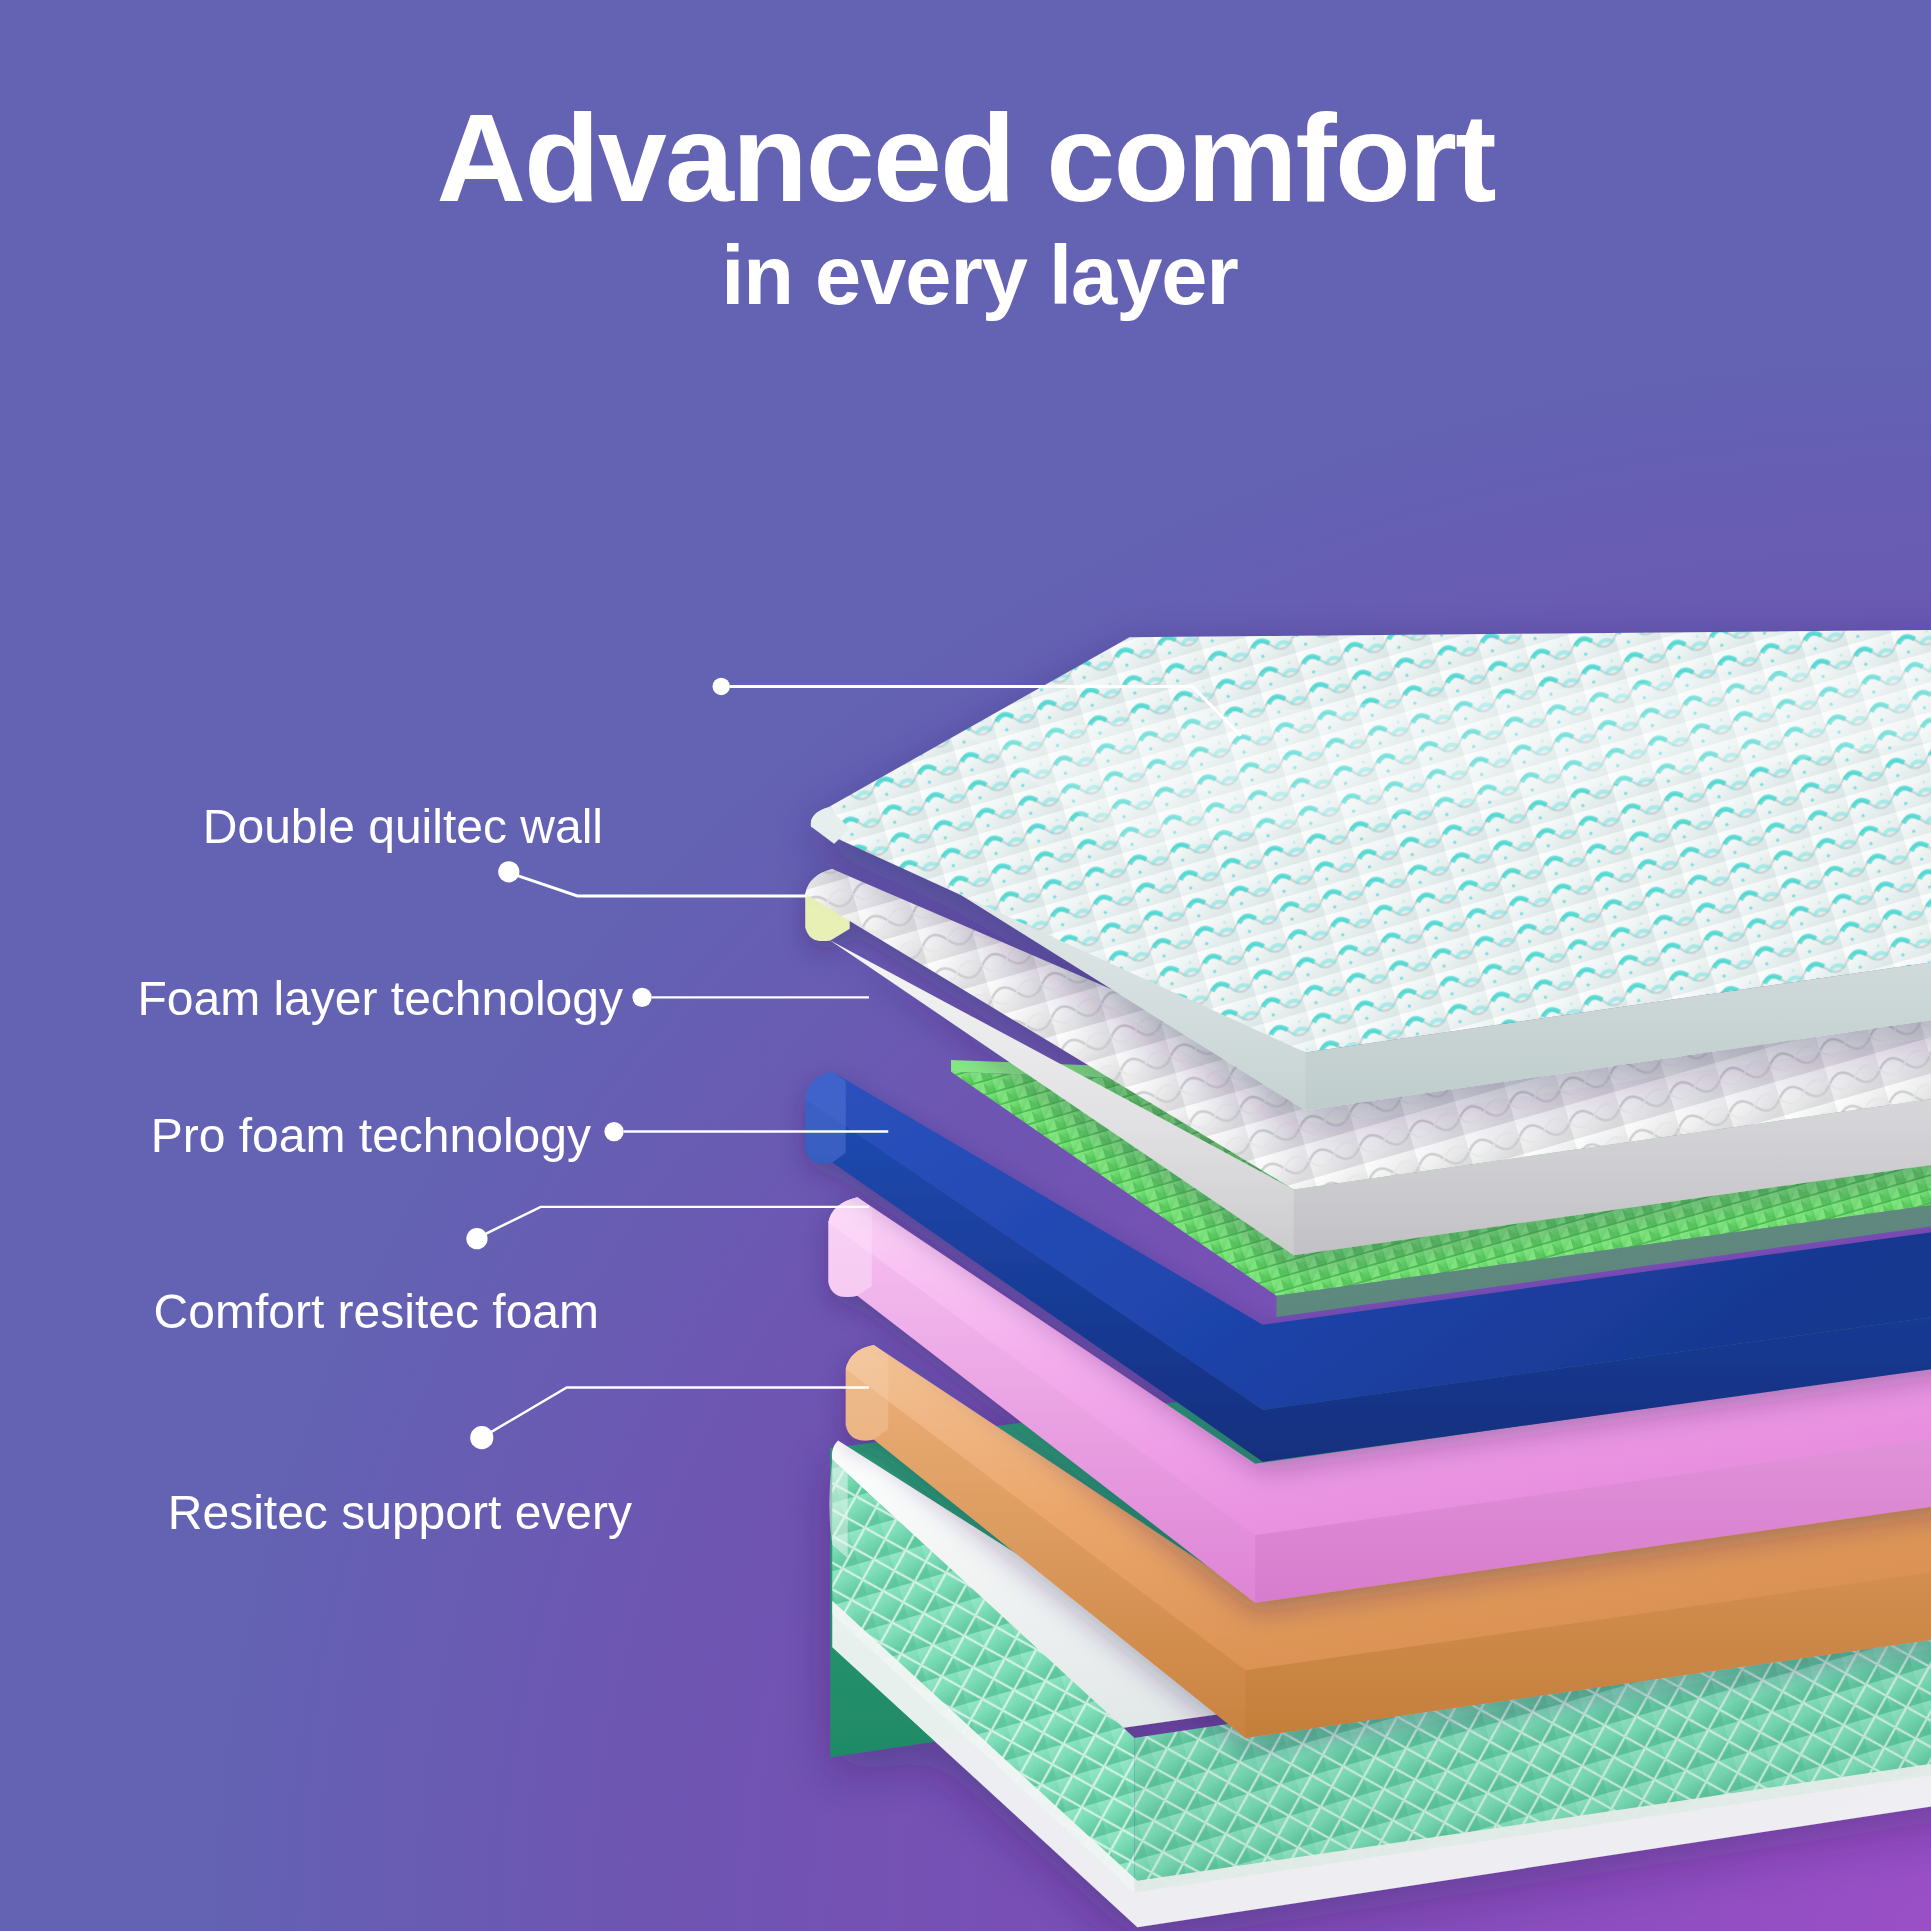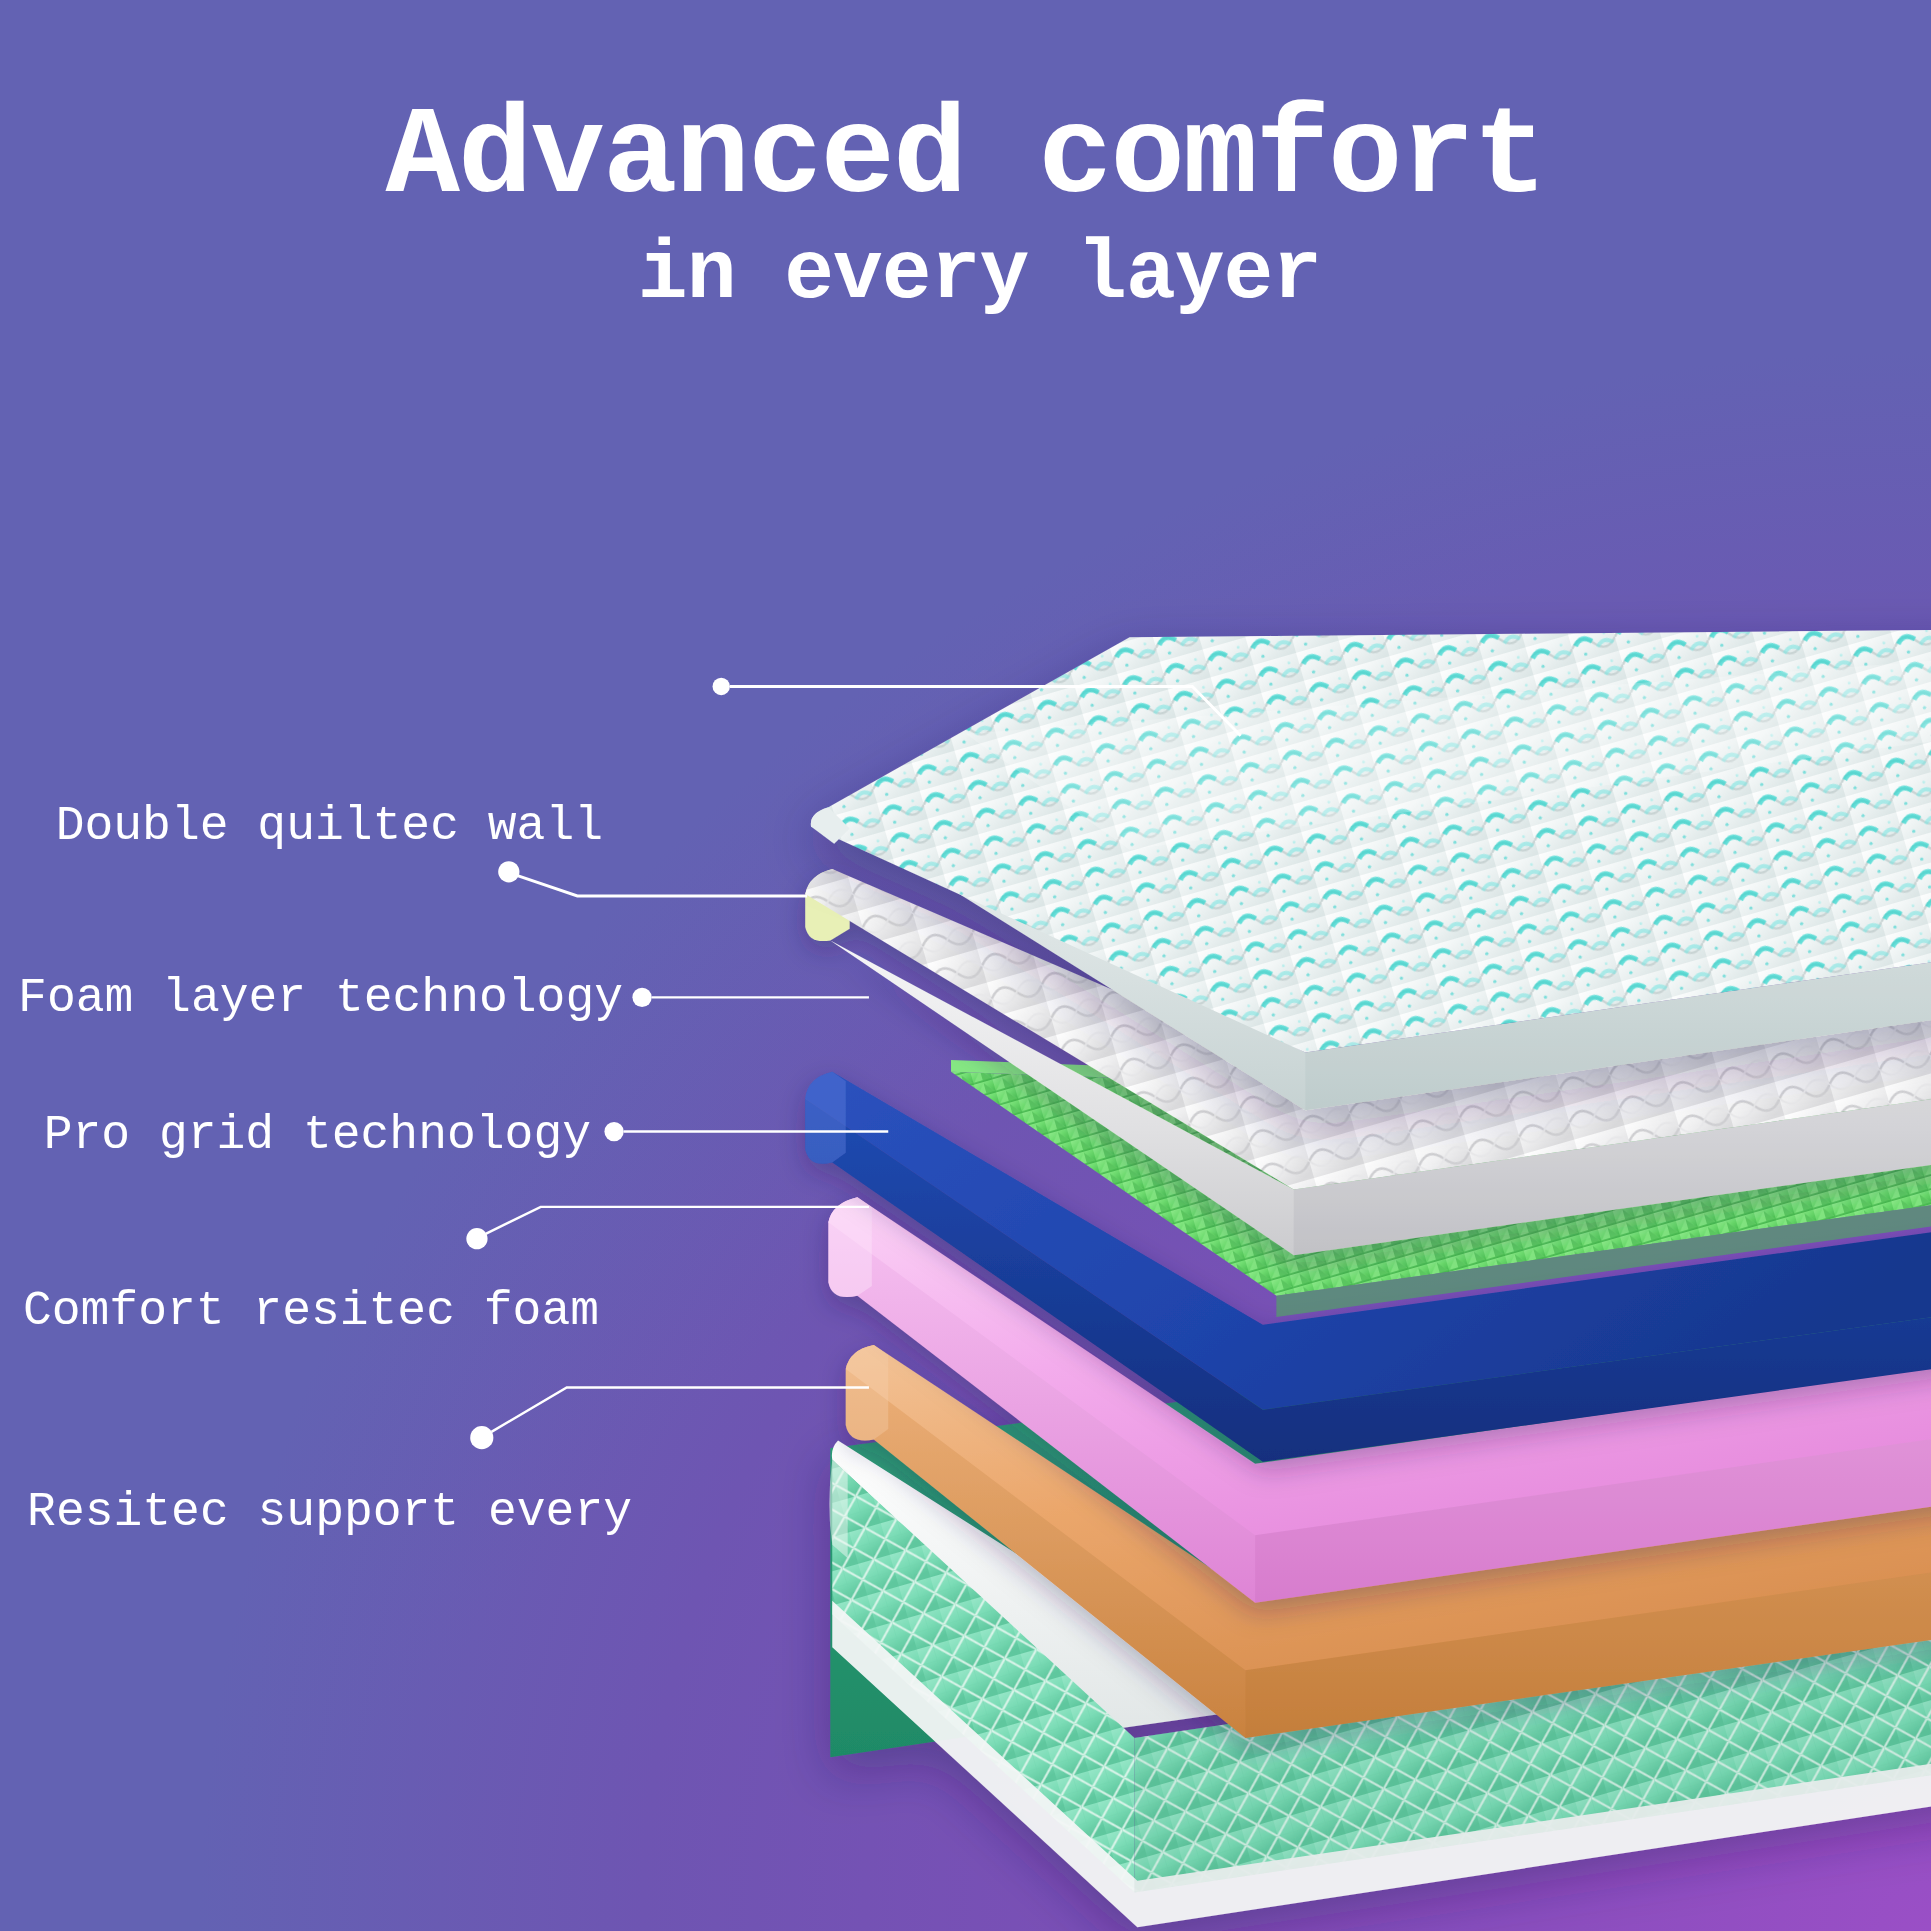--- a/index.html
+++ b/index.html
@@ -5,21 +5,21 @@
   html, body {
     margin: 0;
     padding: 0;
     background: #000;
   }
   #stage {
     position: relative;
     width: 1931px;
     height: 1931px;
     overflow: hidden;
-    font-family: Liberation Mono, monospace;
+    font-family: Liberation Sans, sans-serif;
     background: #0f766e;
   }
   #bg-gradient {
     position: absolute;
     inset: 0;
     background:
       radial-gradient(115% 105% at 100% 100%, #9A4FC6 0%, #8A4EBE 18%, #7A4FB6 38%, #6E55B2 58%, #6362B3 78%, #6362B3 100%);
   }
   #bg-gradient2 {
     position: absolute;
@@ -264,21 +264,21 @@
 
       <path d="M858 836 Q838 842 840 856 L864 874 L880 858 Z" fill="#E7EEEE"></path>
     </g>
   </svg>
 
 
   <div class="layer-label" style="top:799px; left:0; width:603px;">Double quiltec wall</div>
 
   <div class="layer-label" style="top:971px; left:0; width:623px;">Foam layer technology</div>
 
-  <div class="layer-label" style="top:1108px; left:0; width:591px;">Pro grid technology</div>
+  <div class="layer-label" style="top:1108px; left:0; width:591px;">Pro foam technology</div>
 
   <div class="layer-label" style="top:1284px; left:0; width:599px;">Comfort resitec foam</div>
 
   <div class="layer-label" style="top:1485px; left:0; width:632px;">Resitec support every</div>
 
   <svg class="overlay connectors" viewBox="0 0 2000 2000">
 
     <g>
       <circle cx="747" cy="711" r="9" fill="#FFFFFF"></circle>
       <path d="M756 711 H1235 L1285 762" fill="none" stroke="#FFFFFF" stroke-width="3"></path>

